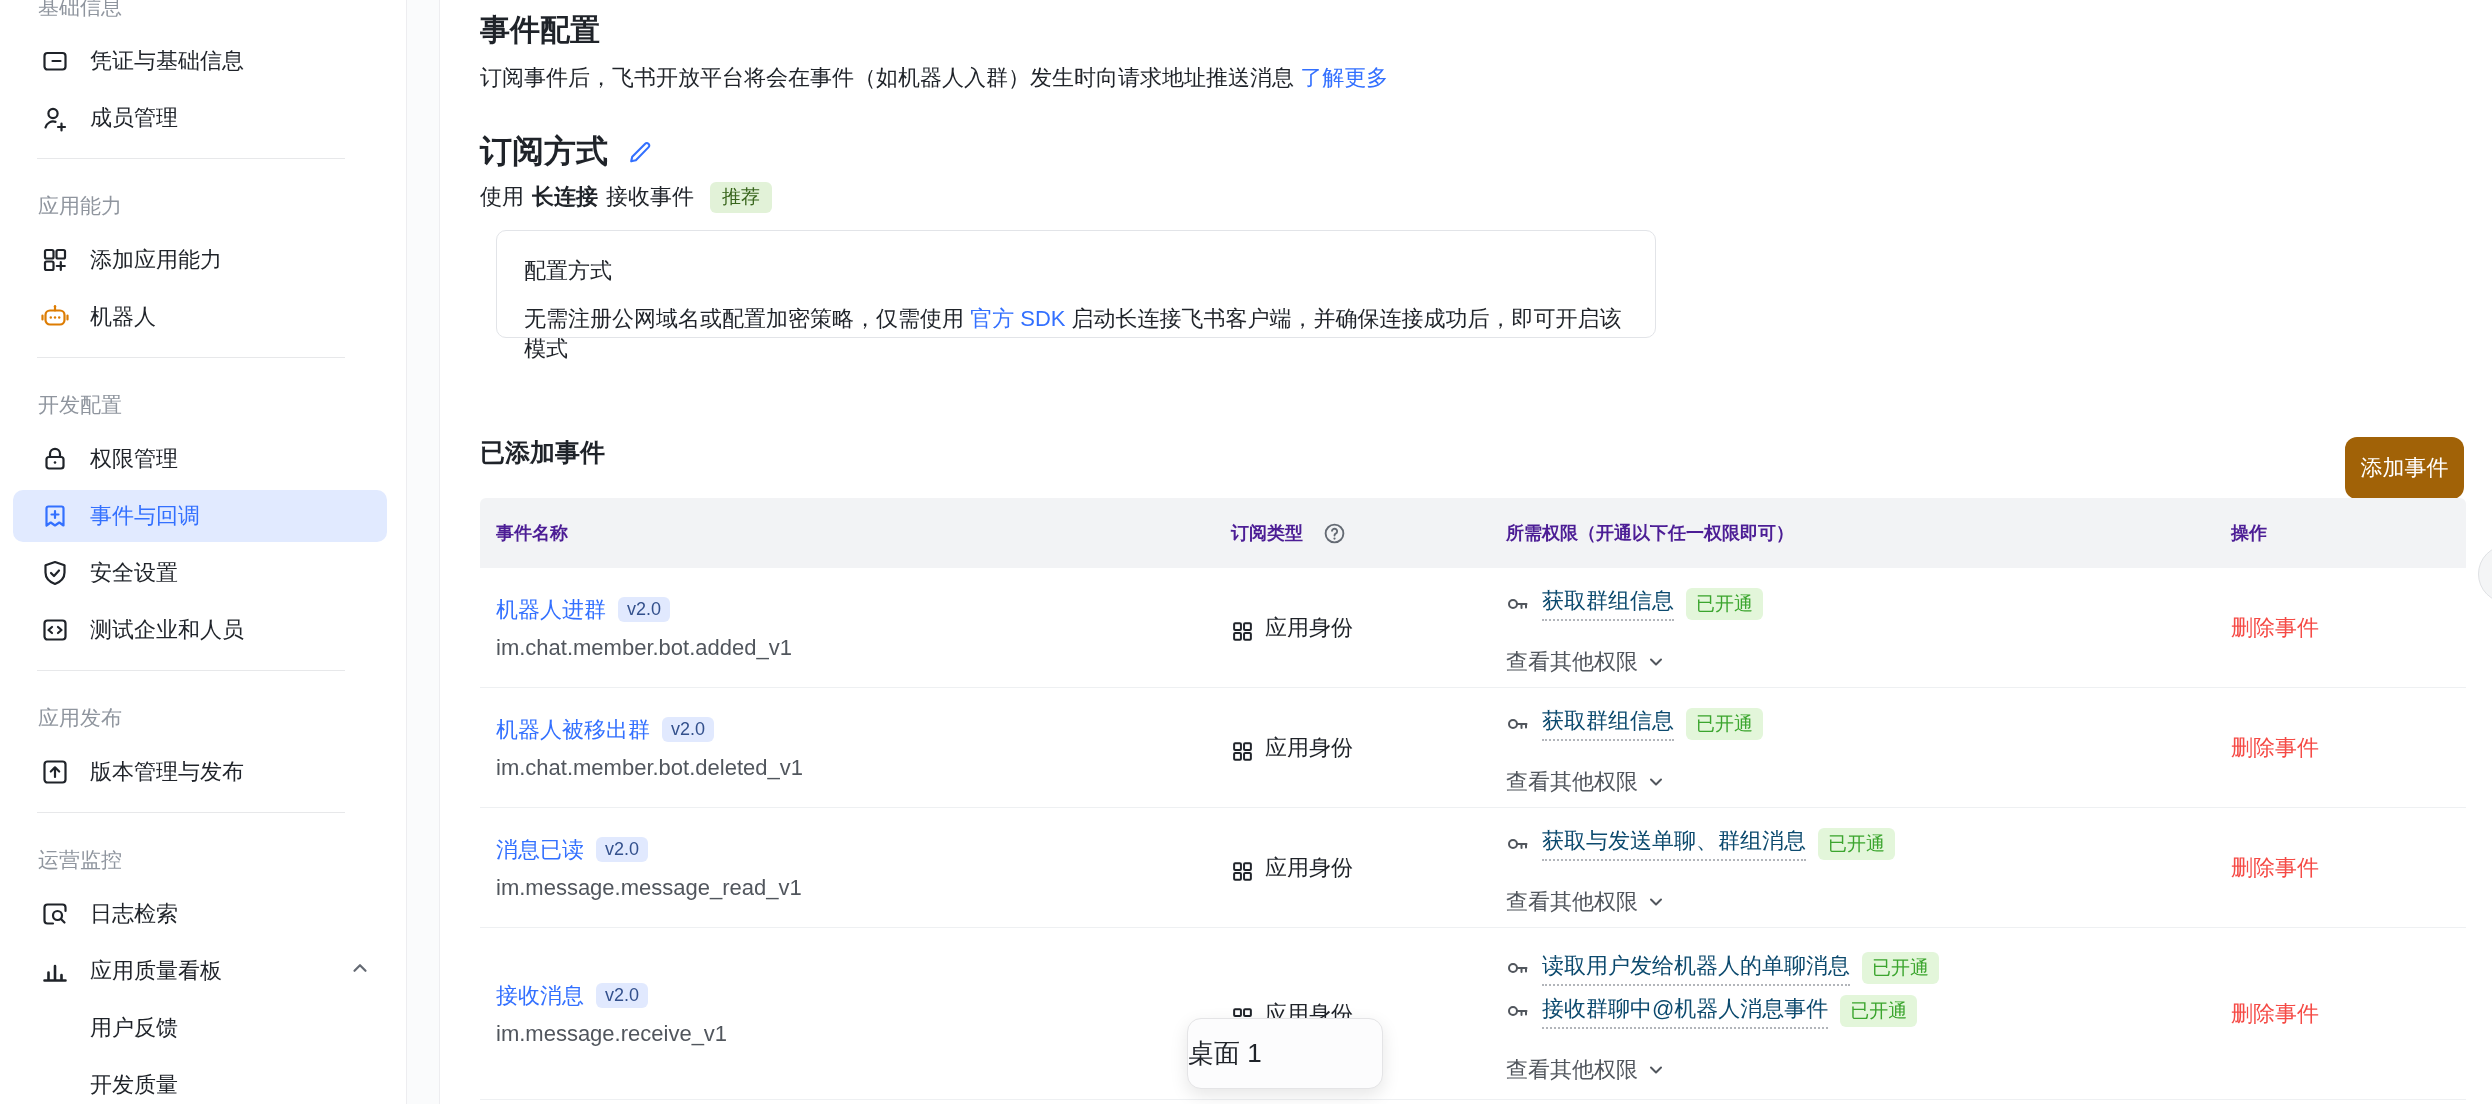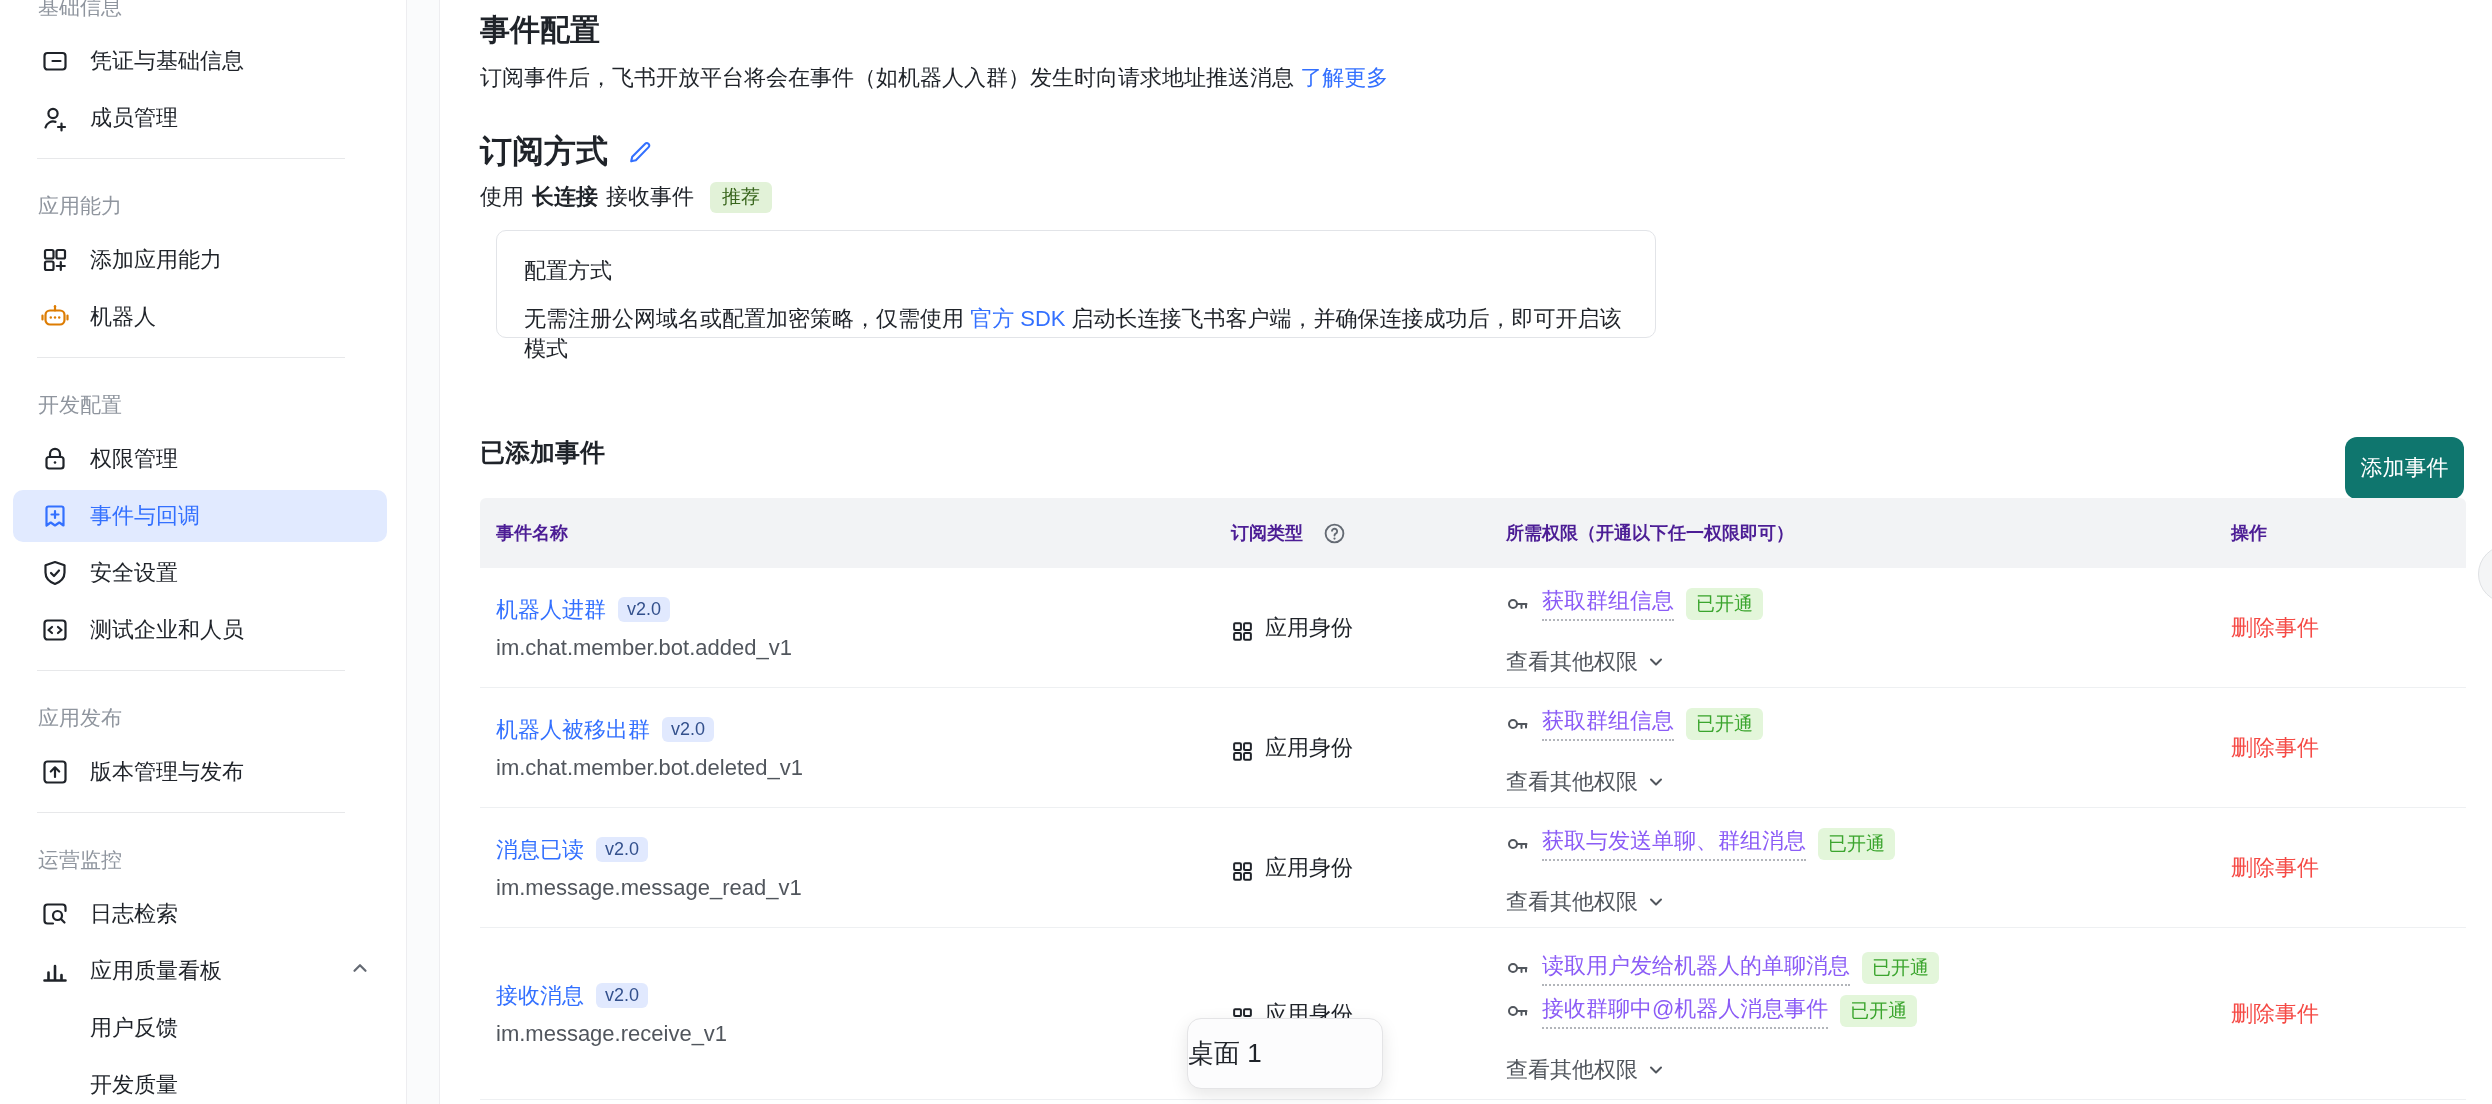--- a/index.html
+++ b/index.html
@@ -37,39 +37,39 @@
   .badge-green { margin-left:16px; background:#e2f2d8; color:#38651c; font-size:19px;
     padding:4px 12px; border-radius:6px; line-height:1.2; }
 
   .config-box { position:absolute; left:40px; top:230px; width:1160px; height:108px;
     border:1px solid #e2e4e8; border-radius:10px; padding:25px 27px;margin-left:16px; }
   .config-box .t { font-size:22px; margin-bottom:18px; }
   .config-box .b { font-size:22px; color:#1f2329; }
 
   .events-head { position:absolute; left:40px; top:436px; font-size:25px; font-weight:700; }
   .add-btn { position:absolute; left:1905px; top:437px; width:119px; height:62px;
-    background:#0f766e; color:#fff; font-size:22px; border:none; border-radius:12px;
+    background:#a16207; color:#fff; font-size:22px; border:none; border-radius:12px;
     display:flex; align-items:center; justify-content:center; cursor:pointer; }
 
   .table { position:absolute; left:40px; top:498px; width:1986px; }
   .t-head { display:flex; height:70px; background:#f2f3f5; border-radius:6px 6px 0 0;
     align-items:center; color:#4c1d95; font-size:18px;font-weight:bold; }
   .c1 { width:735px; padding-left:16px; } .c2 { width:275px; padding-left:16px; }
   .c3 { width:725px; padding-left:16px; } .c4 { width:251px; padding-left:16px; }
   .t-head .c2 { display:flex; align-items:center; gap:20px; }
   .t-row { display:flex; border-bottom:1px solid #eef0f2; height:120px; }
   .t-row.tall { height:172px; }
   .t-row > div { display:flex; flex-direction:column; justify-content:center; align-items:flex-start; }
   .name-line { display:flex; align-items:center; gap:12px; }
   .ev-link { font-size:22px; color:#3370ff; cursor:pointer; }
   .v-badge { background:#e1e9fe; color:#33508c; font-size:18px; padding:2px 9px; border-radius:6px; }
   .api { font-size:22px; color:#51565d; margin-top:10px; }
   .type-line { display:flex; align-items:flex-end; gap:11px; font-size:22px; color:#1f2329; }
   .perm-line { display:flex; align-items:center; gap:12px; margin:8px 0; }
-  .perm-text { font-size:22px; color:#8b5cf6; border-bottom:2px dotted #b2b5ba; padding-bottom:3px; }
+  .perm-text { font-size:22px; color:#0c4a6e; border-bottom:2px dotted #b2b5ba; padding-bottom:3px; }
   .on-badge { background:#e3f6da; color:#3ba52e; font-size:19px; padding:3px 10px; border-radius:6px; }
   .expand-line { display:flex; align-items:center; gap:8px; margin-top:18px; font-size:22px;
     color:#51565d; cursor:pointer; }
   .del-link { font-size:22px; color:#f54a45; cursor:pointer; }
   .key-ic { color:#51565d; }
 
   .desk-overlay { position:absolute; left:1187px; top:1018px; width:196px; height:71px;
     background:#fcfcfd; border:1px solid #e4e4e6; border-radius:14px;
     box-shadow:0 6px 18px rgba(0,0,0,.10); display:flex; align-items:center; justify-content:flex-start;
     font-size:26px; color:#1f2329; z-index:5; }

